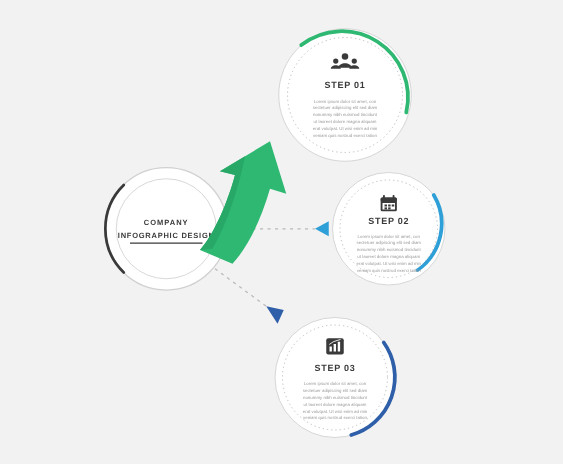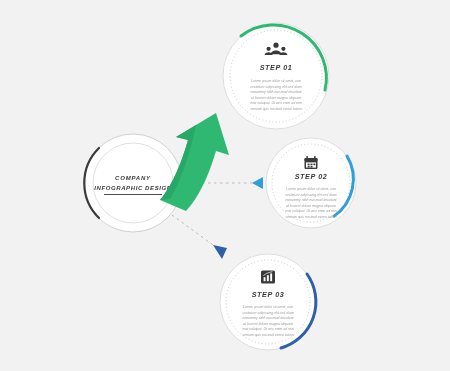--- a/index.html
+++ b/index.html
@@ -10,21 +10,20 @@
     width: 450px;
     height: 371px;
     background: #f2f2f2;
     font-family: "Liberation Sans", sans-serif;
     overflow: hidden;
   }
   .canvas {
     position: relative;
     width: 368px;
     height: 371px;
-    font-style: italic;
   }
   svg.diagram {
     position: absolute;
     left: 0;
     top: 0;
     width: 450px;
     height: 371px;
   }
   .step-title {
     font-size: 7.2px;

